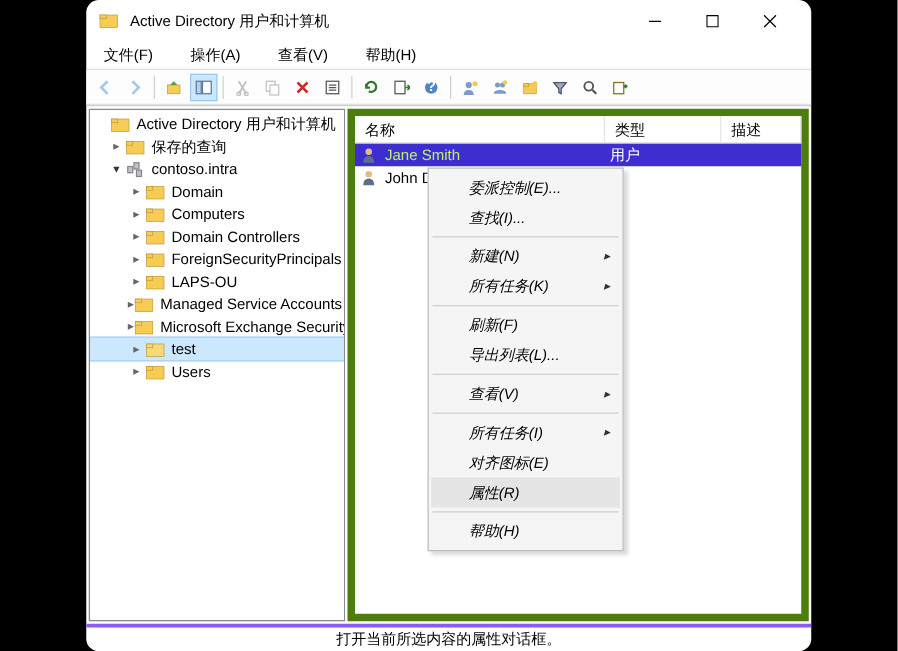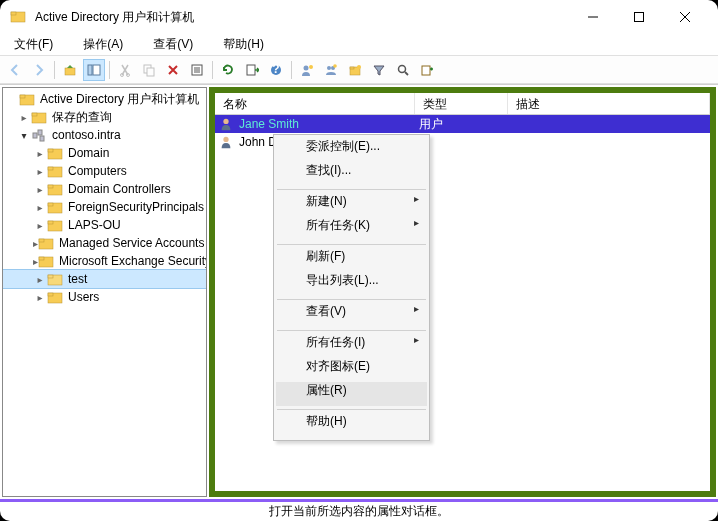--- a/index.html
+++ b/index.html
@@ -1,17 +1,17 @@
 <!DOCTYPE html>
 <html><head>
 <meta charset="utf-8">
 <style>
 * { box-sizing: border-box; margin: 0; padding: 0; font-family: "Segoe UI", Tahoma, sans-serif; font-size: 12px; }
 body { background: #000; display: flex; align-items: center; justify-content: center; height: 100vh; }
-.window { width: 718px; height: 521px; background: #fff; border-radius: 10px; overflow: hidden; display: flex; flex-direction: column; position: relative; }
+.window { width: 580px; height: 521px; background: #fff; border-radius: 10px; overflow: hidden; display: flex; flex-direction: column; position: relative; }
 .titlebar { height: 34px; display: flex; align-items: center; padding: 0 10px; justify-content: space-between; }
 .titlebar-left { display: flex; align-items: center; gap: 6px; }
 .title-text { font-size: 12px; }
 .win-controls { display: flex; gap: 0; }
 .win-btn { width: 46px; height: 30px; display: flex; align-items: center; justify-content: center; cursor: default; }
 .win-btn svg { width: 10px; height: 10px; }
 .menubar { height: 22px; display: flex; align-items: center; padding: 0 6px; gap: 14px; border-bottom: 1px solid #e0e0e0; }
 .menu-item { padding: 2px 8px; cursor: default; }
 .toolbar { height: 28px; display: flex; align-items: center; padding: 2px 4px; gap: 2px; border-bottom: 1px solid #e0e0e0; background: #fdfdfd; }
 .tb-btn { width: 22px; height: 22px; display: flex; align-items: center; justify-content: center; border: 1px solid transparent; }
@@ -28,21 +28,21 @@
 .tree-icon { width: 16px; height: 16px; display: flex; align-items: center; justify-content: center; margin-right: 3px; }
 .tree-label { padding: 0 2px; }
 .list-header { display: flex; height: 22px; border-bottom: 1px solid #d0d0d0; background: #fff; }
 .list-header-col { padding: 3px 8px; border-right: 1px solid #e5e5e5; font-weight: normal; }
 .list-body { }
 .list-row { display: flex; align-items: center; height: 18px; cursor: default; }
 .list-row.selected { background: #3e2ed1; color: #fff; }
 .list-cell { padding: 1px 4px; display: flex; align-items: center; gap: 3px; overflow: hidden; white-space: nowrap; }
 .status-bar { height: 22px; border-top: 3px solid #8b5cf6; display: flex; align-items: center; padding: 0 6px; font-size: 12px; justify-content: center; }
 .context-menu { position: absolute; background: #f5f5f5; border: 1px solid #bdbdbd; box-shadow: 3px 3px 3px rgba(0,0,0,0.15); padding: 3px 2px; z-index: 100; width: 157px; }
-.ctx-item { height: 24px; display: flex; align-items: flex-start; padding: 0 22px 0 30px; position: relative; cursor: default; }
+.ctx-item { height: 24px; display: flex; align-items: center; padding: 0 22px 0 30px; position: relative; cursor: default; font-style: italic; }
 .ctx-item:hover, .ctx-item.highlight { background: #e5e5e5; }
 .ctx-sep { height: 1px; background: #d0d0d0; margin: 3px 1px; }
 .ctx-arrow { position: absolute; right: 8px; font-size: 10px; color: #333; }
 .icon-folder { fill: #f7cc55; stroke: #b89230; stroke-width: 0.5; }
 .icon-folder-open { fill: #f7d97a; stroke: #b89230; stroke-width: 0.5; }
 .icon-ad { fill: #f7cc55; stroke: #b89230; stroke-width: 0.5; }
 .icon-ou { fill: #f7cc55; stroke: #b89230; stroke-width: 0.5; }
 .icon-user { fill: #7d9cc7; }
 .icon-domain { fill: #c0c0d0; }
 </style>
@@ -337,21 +337,21 @@
       </div>
       <div class="list-body" id="list-body">
           <div class="list-row selected">
             <div class="list-cell" style="width: 200px;">
               <span class="tree-icon" style="width:14px;height:14px">
                 <svg viewBox="0 0 16 16" width="14" height="14">
                   <circle cx="8" cy="5" r="3" fill="#e6b98d"></circle>
                   <path d="M3 15 Q3 9 8 9 Q13 9 13 15 Z" fill="#5a6f8c"></path>
                 </svg>
               </span>
-              <span style="color:#5eead4">Jane Smith</span>
+              <span style="color:#bef264">Jane Smith</span>
             </div>
             <div class="list-cell" style="width: 93px;">用户</div>
             <div class="list-cell" style="flex: 1 1 0%;"></div>
           </div>
           <div class="list-row">
             <div class="list-cell" style="width: 200px;">
               <span class="tree-icon" style="width:14px;height:14px">
                 <svg viewBox="0 0 16 16" width="14" height="14">
                   <circle cx="8" cy="5" r="3" fill="#e6b98d"></circle>
                   <path d="M3 15 Q3 9 8 9 Q13 9 13 15 Z" fill="#5a6f8c"></path>

